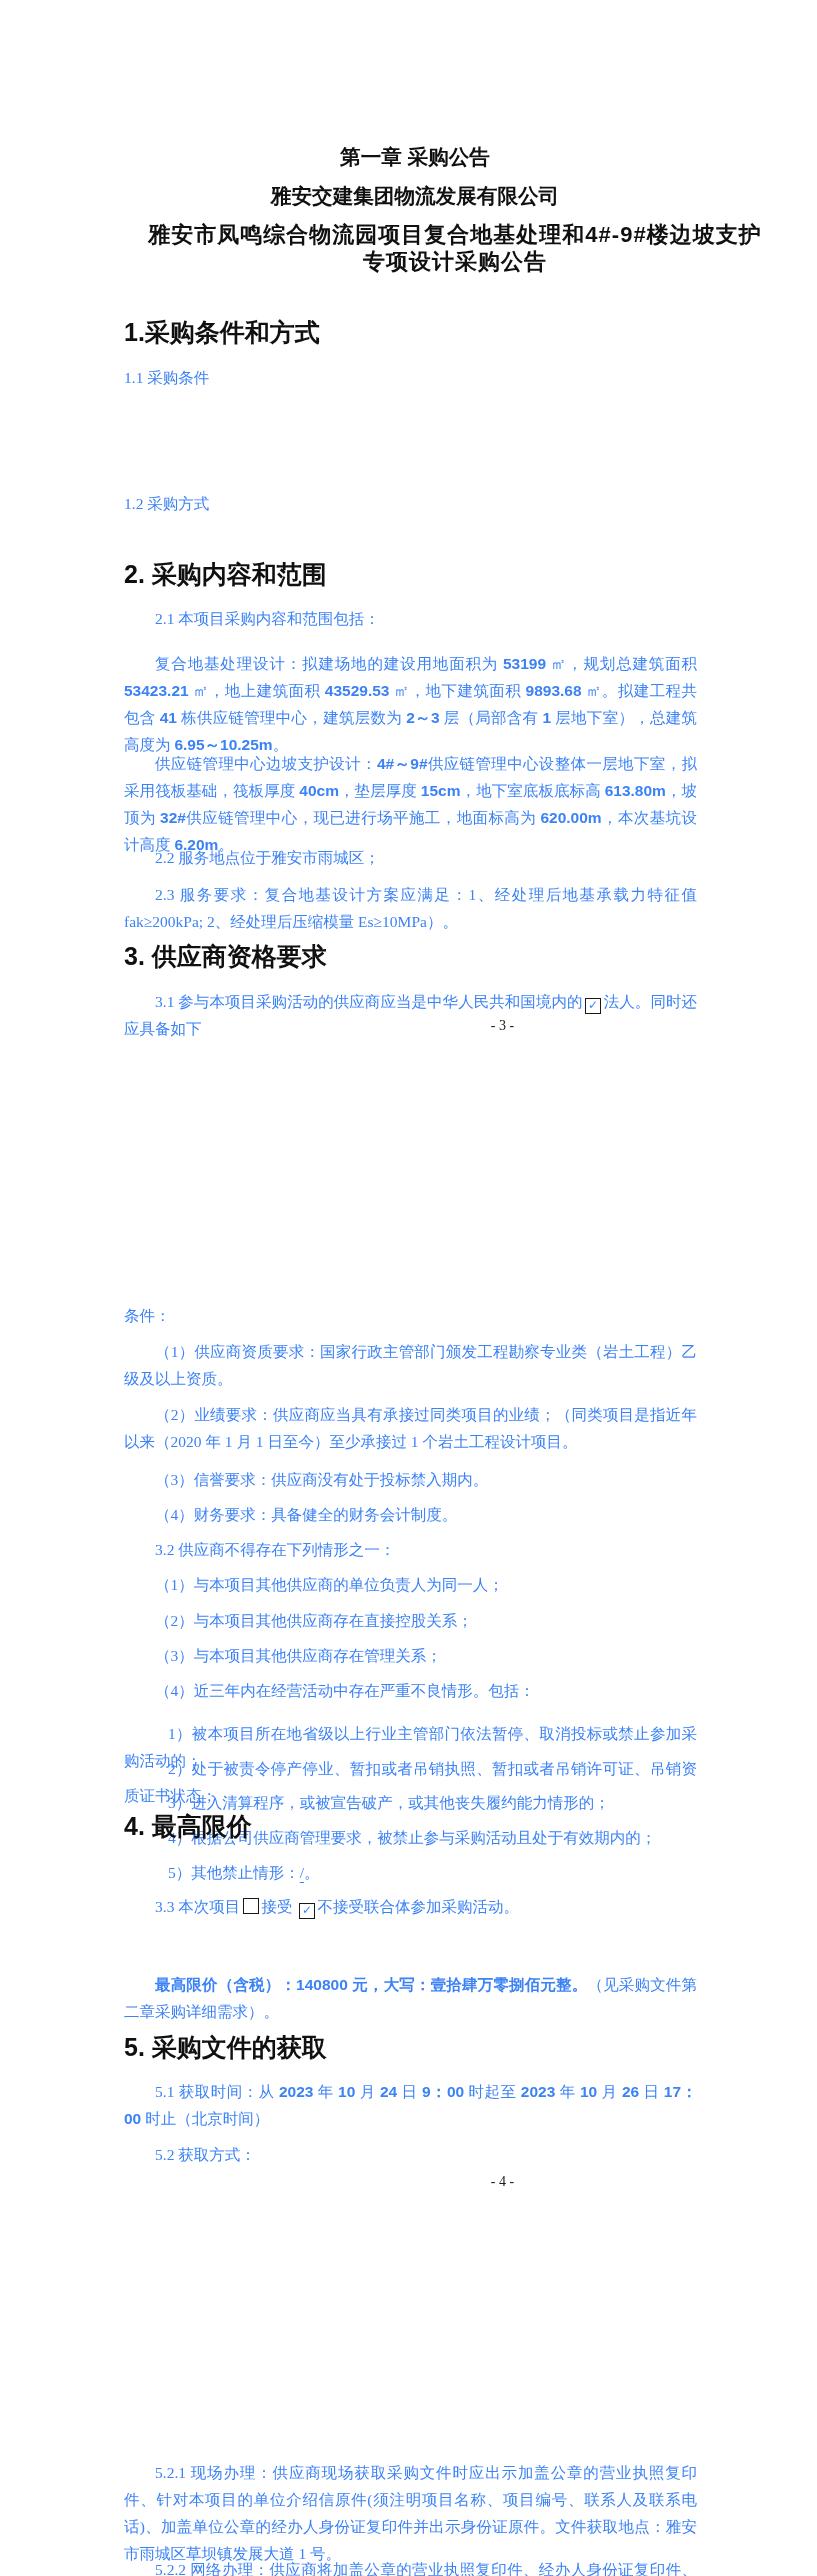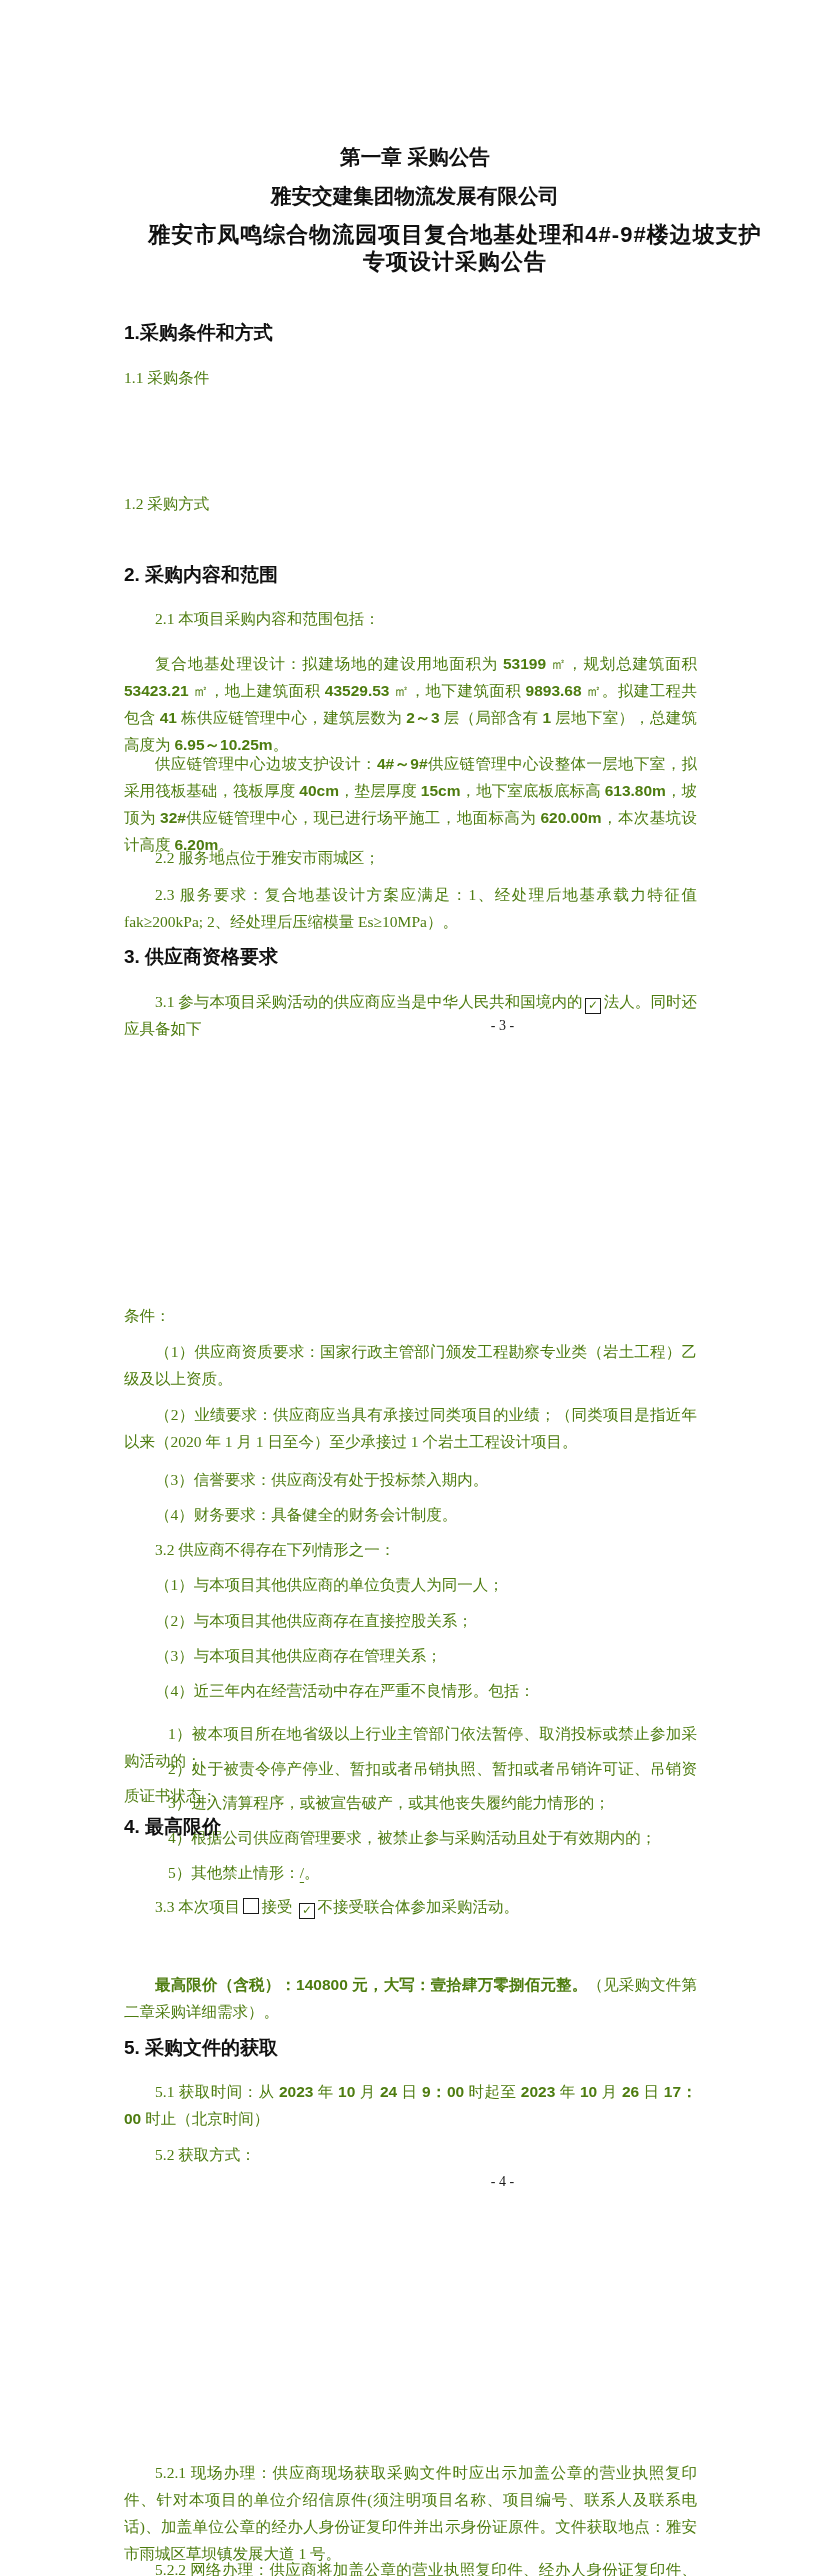--- a/index.html
+++ b/index.html
@@ -1,23 +1,23 @@
 <!DOCTYPE html>
 <html style="font-size:8.2px"><head>
 <meta charset="utf-8">
 <style>
   html,body{margin:0;padding:0;background:#ffffff;}
   .page{position:relative;width:818px;height:3467px;background:#ffffff;overflow:hidden;
         font-family:"Liberation Serif","DejaVu Serif",serif;color:#151515;}
   .blk{position:absolute;left:124px;width:573px;font-size:15.5px;line-height:27px;
-       text-align:justify;color:#4d7c0f;}
+       text-align:justify;color:#3b82f6;}
   .ind{text-indent:31px;}
   .ind2{text-indent:44px;}
   .hd{position:absolute;left:124px;width:573px;font-family:"Liberation Sans","DejaVu Sans",sans-serif;
-      font-weight:bold;font-size:19px;line-height:25px;color:#101010;text-align:left;}
+      font-weight:bold;font-size:25px;line-height:25px;color:#101010;text-align:left;}
   .ctr{position:absolute;left:0;width:818px;text-align:center;font-family:"Liberation Sans","DejaVu Sans",sans-serif;
        font-weight:bold;color:#101010;padding-left:6px;}
   .chapter{font-size:20.6px;line-height:26px;}
   .orgname{font-size:20.6px;line-height:26px;}
   .ptitle{font-size:22px;line-height:27px;letter-spacing:1px;margin-left:40px;}
   .pagenum{position:absolute;left:464px;width:77px;text-align:center;font-size:14px;color:#1a1a1a;}
   .u{text-decoration:underline;text-decoration-thickness:1px;text-underline-offset:3.6px;}
   .b{font-family:"Liberation Sans","DejaVu Sans",sans-serif;font-weight:bold;}
   .cb{display:inline-block;width:14px;height:14px;border:1px solid #191919;line-height:13px;
       text-align:center;font-size:12px;vertical-align:-1.5px;margin:0 2.6px;text-indent:0;

